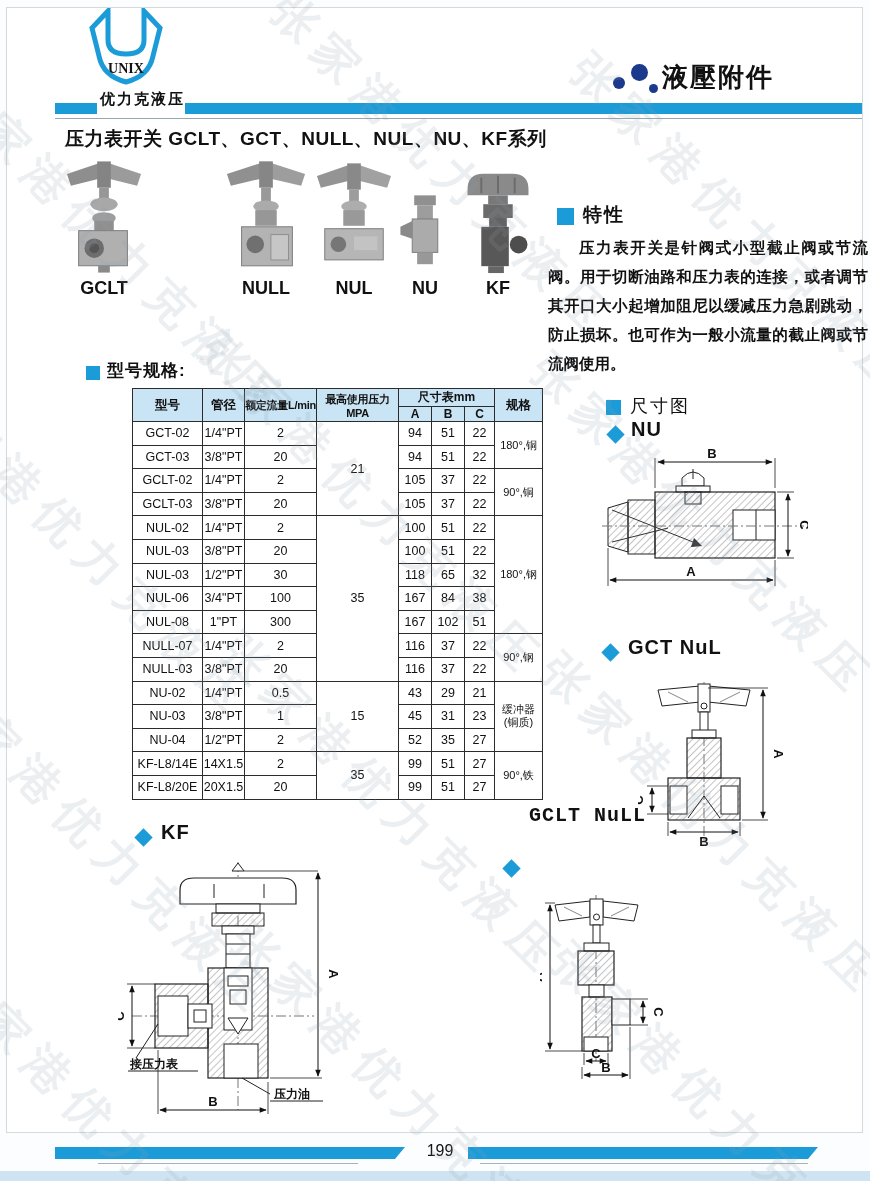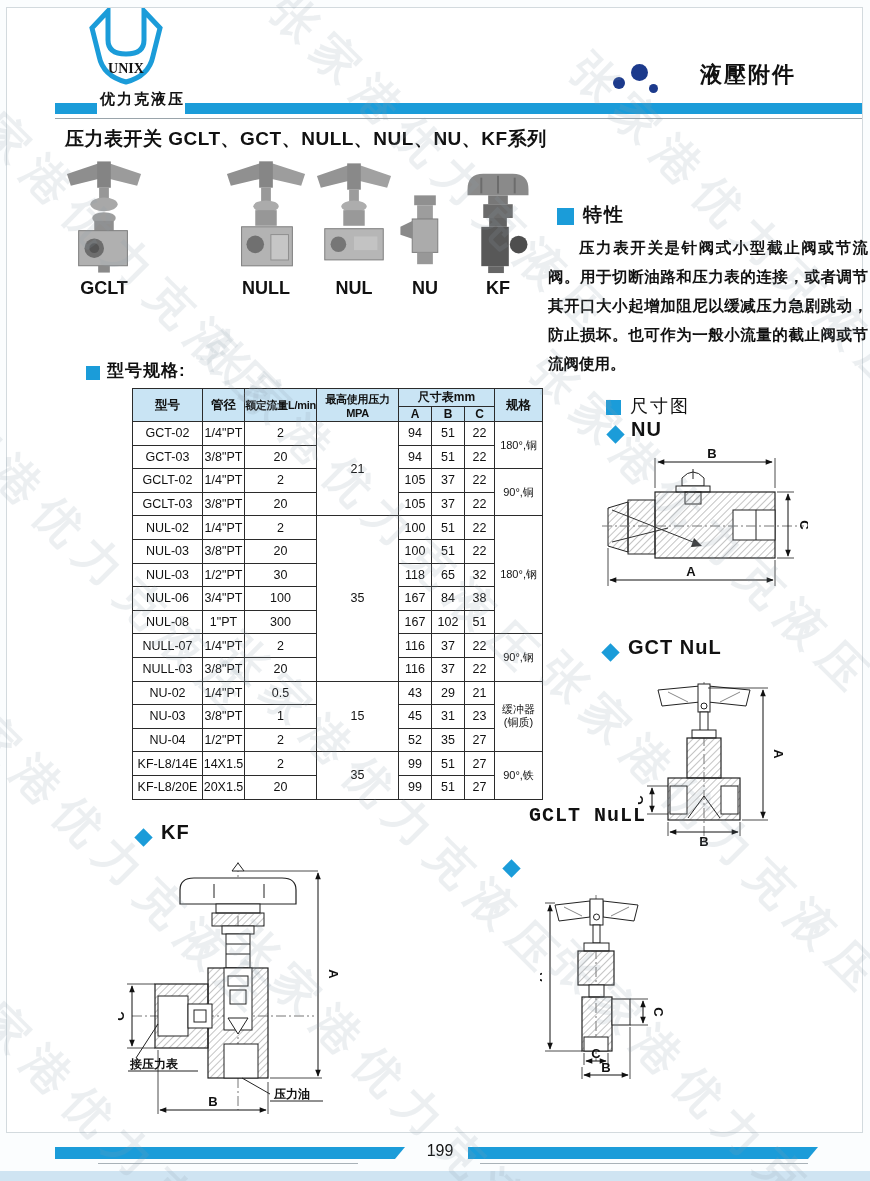--- a/index.html
+++ b/index.html
@@ -18,21 +18,21 @@
   .wm{position:absolute;font-size:46px;font-weight:bold;letter-spacing:12px;color:var(--watermark);
       opacity:.16;transform:rotate(45deg);transform-origin:0 0;white-space:nowrap;}
 
   
   #logo-svg{position:absolute;left:86px;top:8px;width:80px;height:84px;}
   .brand-text{position:absolute;left:100px;top:90px;font-size:15px;font-weight:bold;letter-spacing:2px;}
   .bar{position:absolute;height:11px;background:var(--accent);}
   #bar-left{left:55px;top:103px;width:42px;}
   #bar-right{left:185px;top:103px;width:677px;}
   .hdr-line{position:absolute;left:55px;top:118px;width:807px;height:1px;background:#9aa4ab;}
-  #page-title{position:absolute;left:700px;top:60px;font-size:22px;font-weight:bold;letter-spacing:2px;font-family:Liberation Serif, serif;}
+  #page-title{position:absolute;left:662px;top:60px;font-size:26px;font-weight:bold;letter-spacing:2px;font-family:Liberation Serif, serif;}
   .dot{position:absolute;border-radius:50%;background:var(--navy);}
   #dot-1{left:613px;top:77px;width:12px;height:12px;}
   #dot-2{left:631px;top:64px;width:17px;height:17px;}
   #dot-3{left:649px;top:84px;width:9px;height:9px;}
 
   
   #series-title{position:absolute;left:65px;top:126px;font-size:19px;font-weight:bold;letter-spacing:.5px;}
 
   
   #products{position:absolute;left:55px;top:158px;width:470px;height:148px;}

